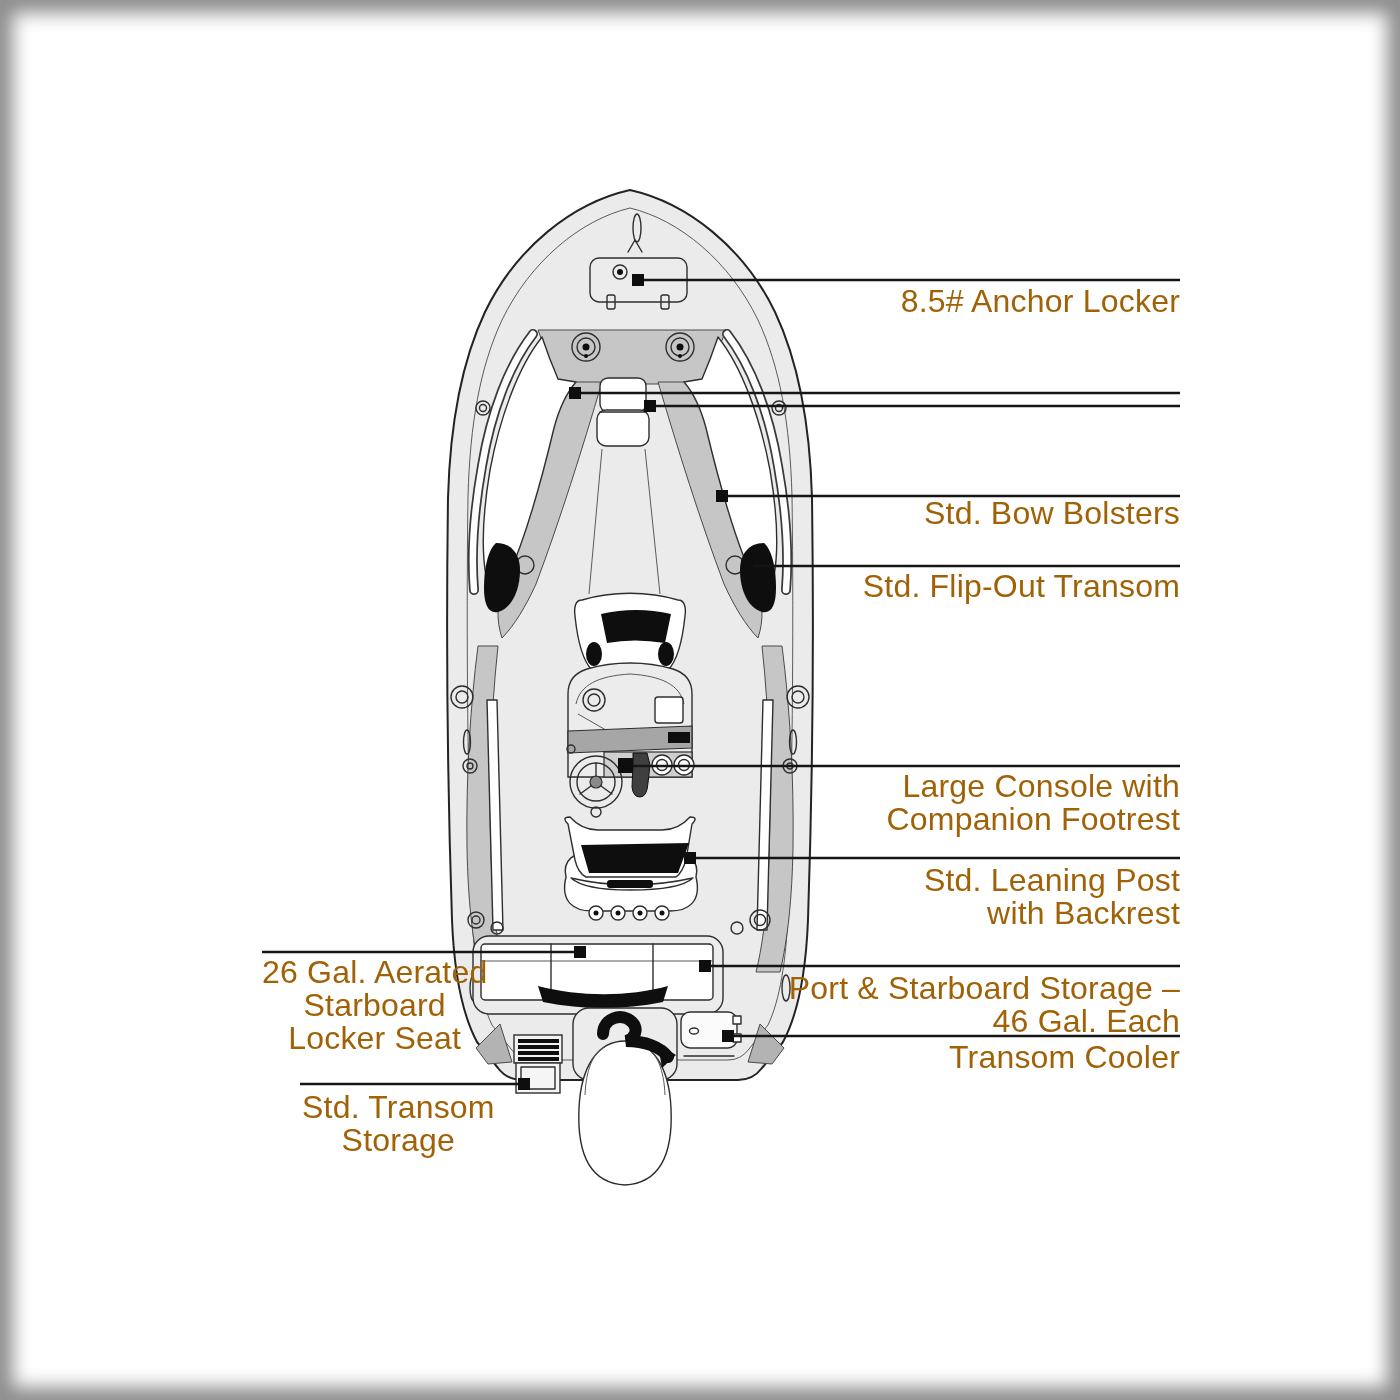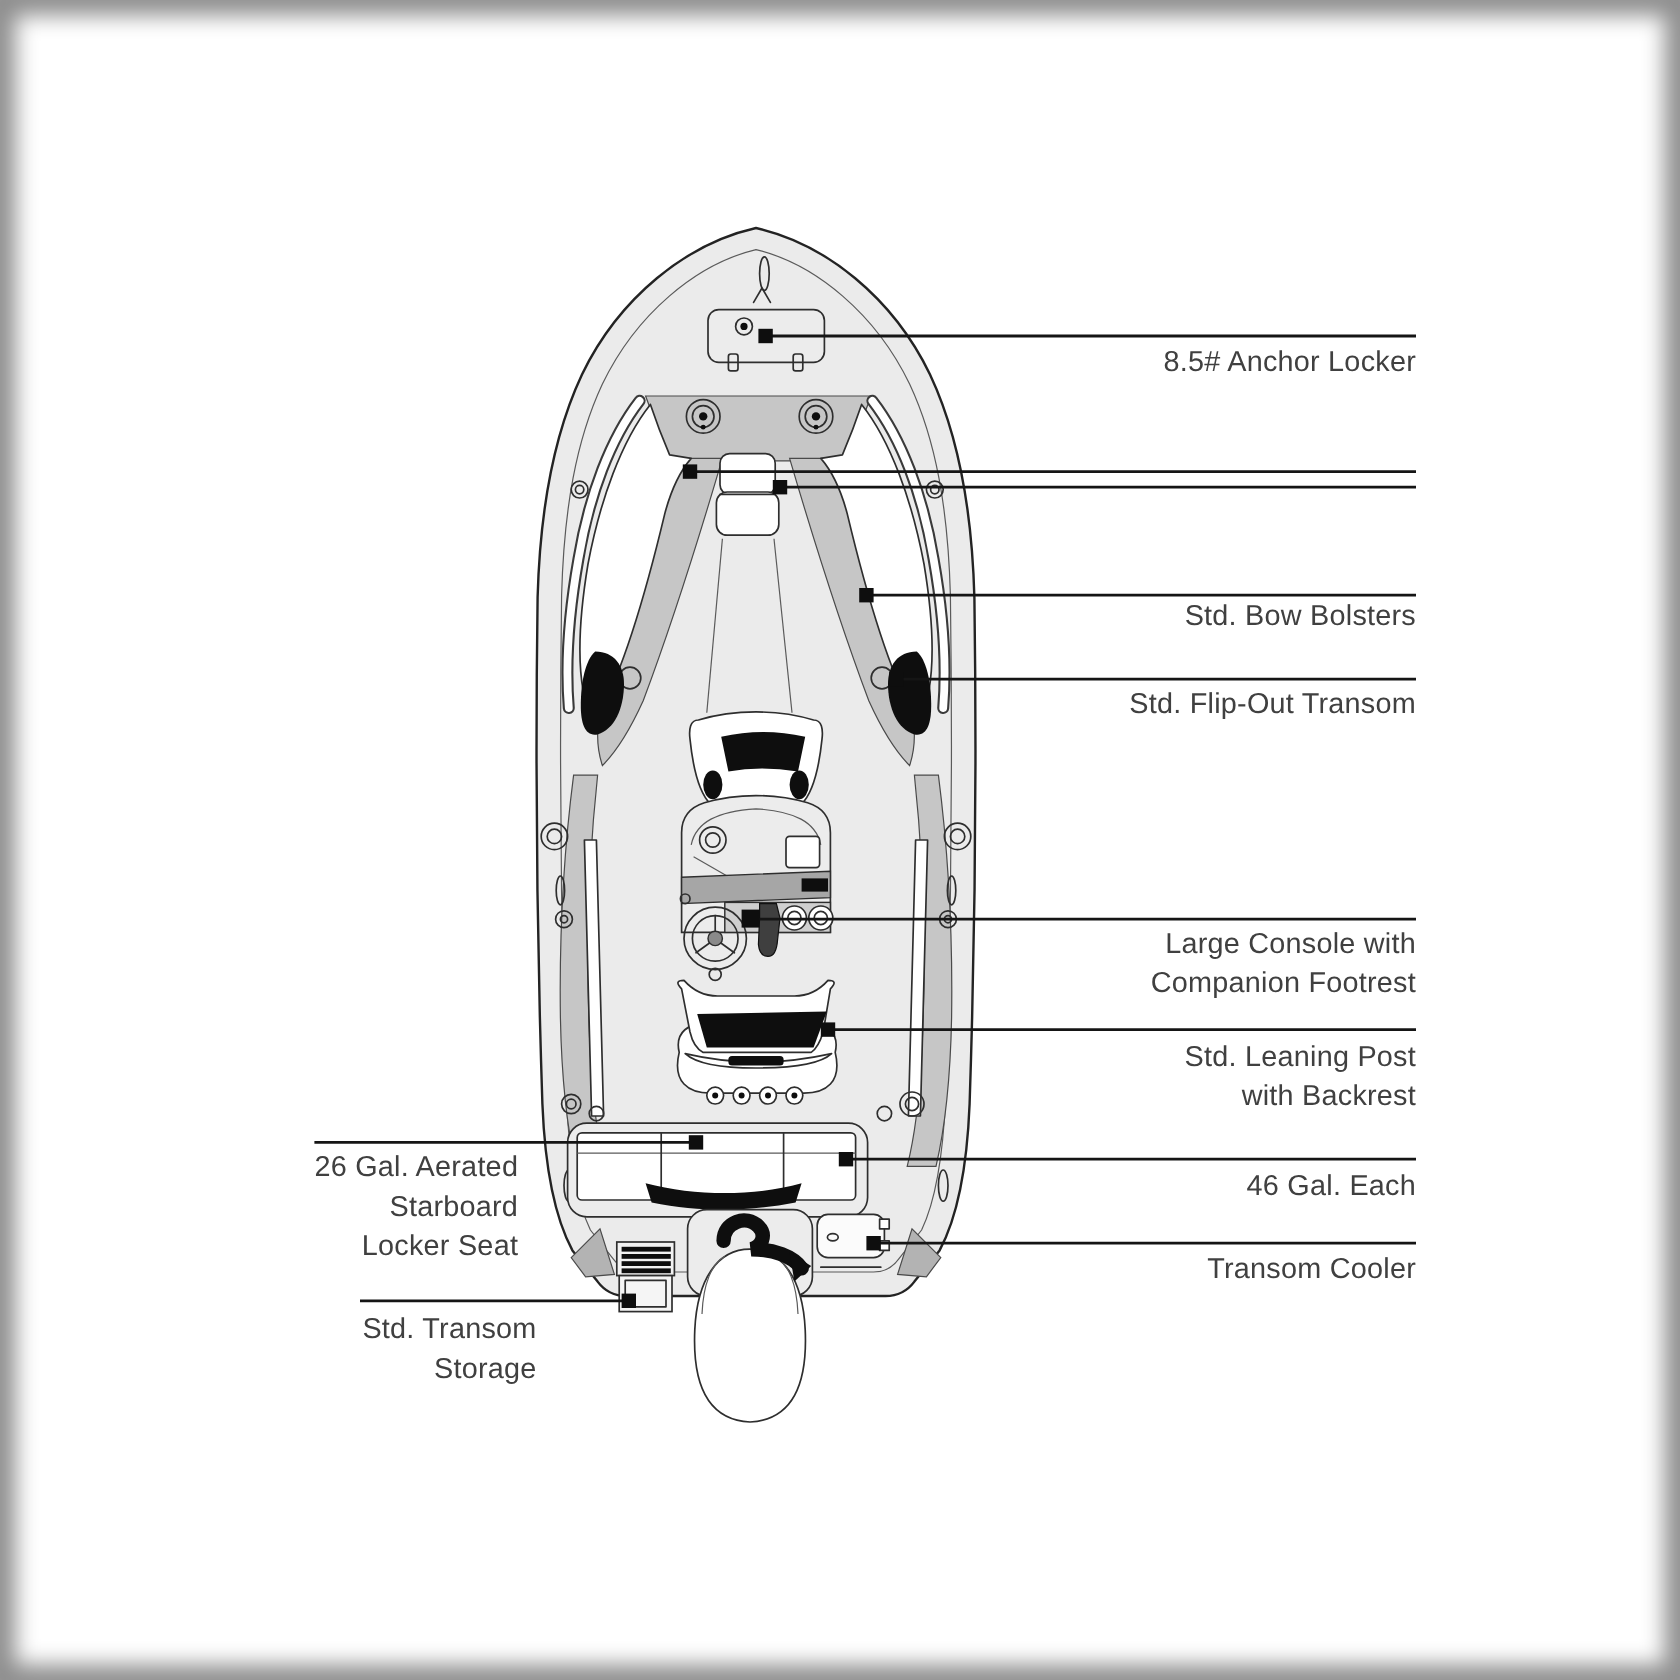--- a/index.html
+++ b/index.html
@@ -17,25 +17,25 @@
   .white{fill:#ffffff;stroke:#2e2e2e;stroke-width:1.4;stroke-linejoin:round;}
   .lite {fill:#ececec;stroke:#2e2e2e;stroke-width:1.4;}
   .gray {fill:#c6c6c6;stroke:#4a4a4a;stroke-width:1;}
   .dgray{fill:#b3b3b3;stroke:#4a4a4a;stroke-width:1;}
   .blk  {fill:#0e0e0e;stroke:none;}
   .dash {fill:#a6a6a6;stroke:#2e2e2e;stroke-width:1.2;}
   .leader{stroke:#151515;stroke-width:2.3;}
   .marker{fill:#0e0e0e;stroke:none;}
   
   .label{
-    position:absolute;font-size:24px;line-height:33px;color:#404040;
+    position:absolute;font-size:32px;line-height:33px;color:#a16207;
     letter-spacing:.2px;white-space:nowrap;
   }
   .label.right{right:220px;text-align:right;}
-  .label.left{text-align:right;}
+  .label.left{text-align:center;}
 </style>
 </head>
 <body>
 
 <div class="stage">
 
 <svg width="1400" height="1400" viewBox="0 0 1400 1400">
 
   <path class="s2" d="M 630 190
     C 688 203 744 248 775 312 C 799 363 810 424 812 498
@@ -295,20 +295,21 @@
     <div>Std. Leaning Post</div>
     <div>with Backrest</div>
   </div>
 
   <div class="label right" style="top:770px">
     <div>Large Console with</div>
     <div>Companion Footrest</div>
   </div>
 
   <div class="label right" style="top:972px">
+    <div>Port &amp; Starboard Storage –</div>
     <div>46 Gal. Each</div>
   </div>
 
   <div class="label right" style="top:1041px">
     <div>Transom Cooler</div>
   </div>
 
   <div class="label left" style="left:262px;top:956px">
     <div>26 Gal. Aerated</div>
     <div>Starboard</div>

